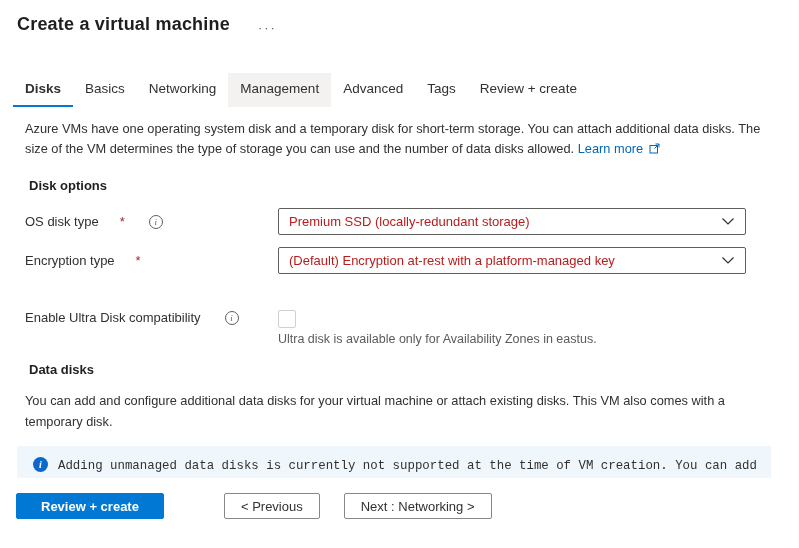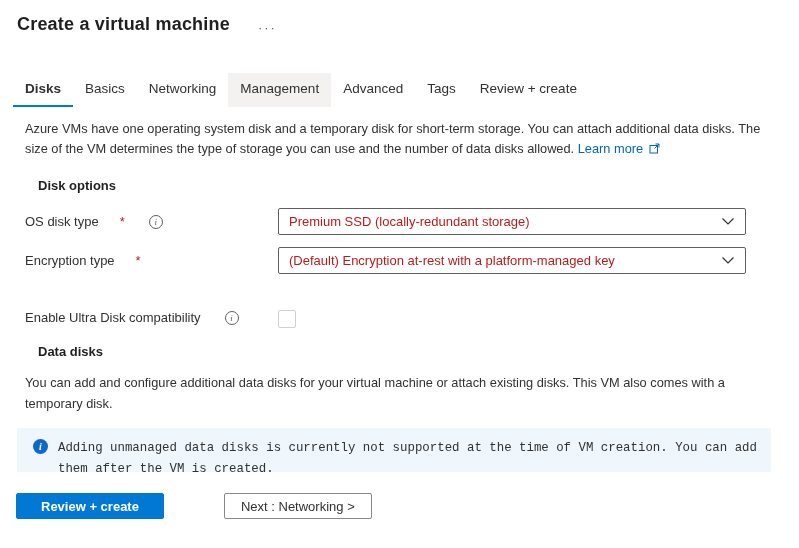--- a/index.html
+++ b/index.html
@@ -26,21 +26,21 @@
   }
   .tab.active { font-weight:700; border-bottom:2px solid #0078d4; }
   .tab.hovered { background:#f3f2f1; }
 
   
   .intro { margin-top:12px; margin-left:8px; font-size:12.8px; line-height:1.58; color:#323130; width:745px; }
   .link { color:#0067b8; cursor:pointer; text-decoration:none; }
   .ext-icon { display:inline-block; vertical-align:-1px; margin-left:2px; }
 
   
-  .section-heading { margin-top:18px; margin-left:21px; font-size:13px; font-weight:700; color:#201f1e; }
+  .section-heading { margin-top:18px; margin-left:12px; font-size:13px; font-weight:700; color:#201f1e; }
 
   
   .field-row { display:flex; align-items:center; margin-left:8px; margin-top:15px; }
   .field-row.top { align-items:flex-start; margin-top:36px; }
   .field-label { width:253px; font-size:13px; color:#323130; display:flex; align-items:center; gap:20px; }
   .req { color:#a4262c; font-size:13px; margin-left:1px; }
   .info-icon {
     display:inline-flex; align-items:center; justify-content:center;
     width:14px; height:14px; border:1px solid #605e5c; border-radius:50%;
     font-size:9px; font-style:italic; font-family:"Liberation Serif", serif;
@@ -153,30 +153,32 @@
     </div>
   </div>
 
   <div class="field-row top">
     <div class="field-label">
       <span>Enable Ultra Disk compatibility</span>
       <span class="info-icon">i</span>
     </div>
     <div class="control-col">
       <div class="checkbox"></div>
+      <div class="helper">Ultra disk is available only for Availability Zones in eastus.</div>
     </div>
   </div>
 
   <div class="section-heading" style="margin-top:16px;">Data disks</div>
 
   <div class="para">You can add and configure additional data disks for your virtual machine or attach existing disks. This VM also comes with a temporary disk.</div>
 
   <div class="banner">
     <div class="banner-icon">i</div>
     <div class="banner-text">Adding unmanaged data disks is currently not supported at the time of VM creation. You can add them after the VM is created.</div>
   </div>
 
 </div>
 
 <div class="footer">
   <button class="btn btn-primary">Review + create</button>
+  <button class="btn btn-secondary">&lt; Previous</button>
   <button class="btn btn-secondary">Next : Networking &gt;</button>
 </div>
 
 </body></html>

